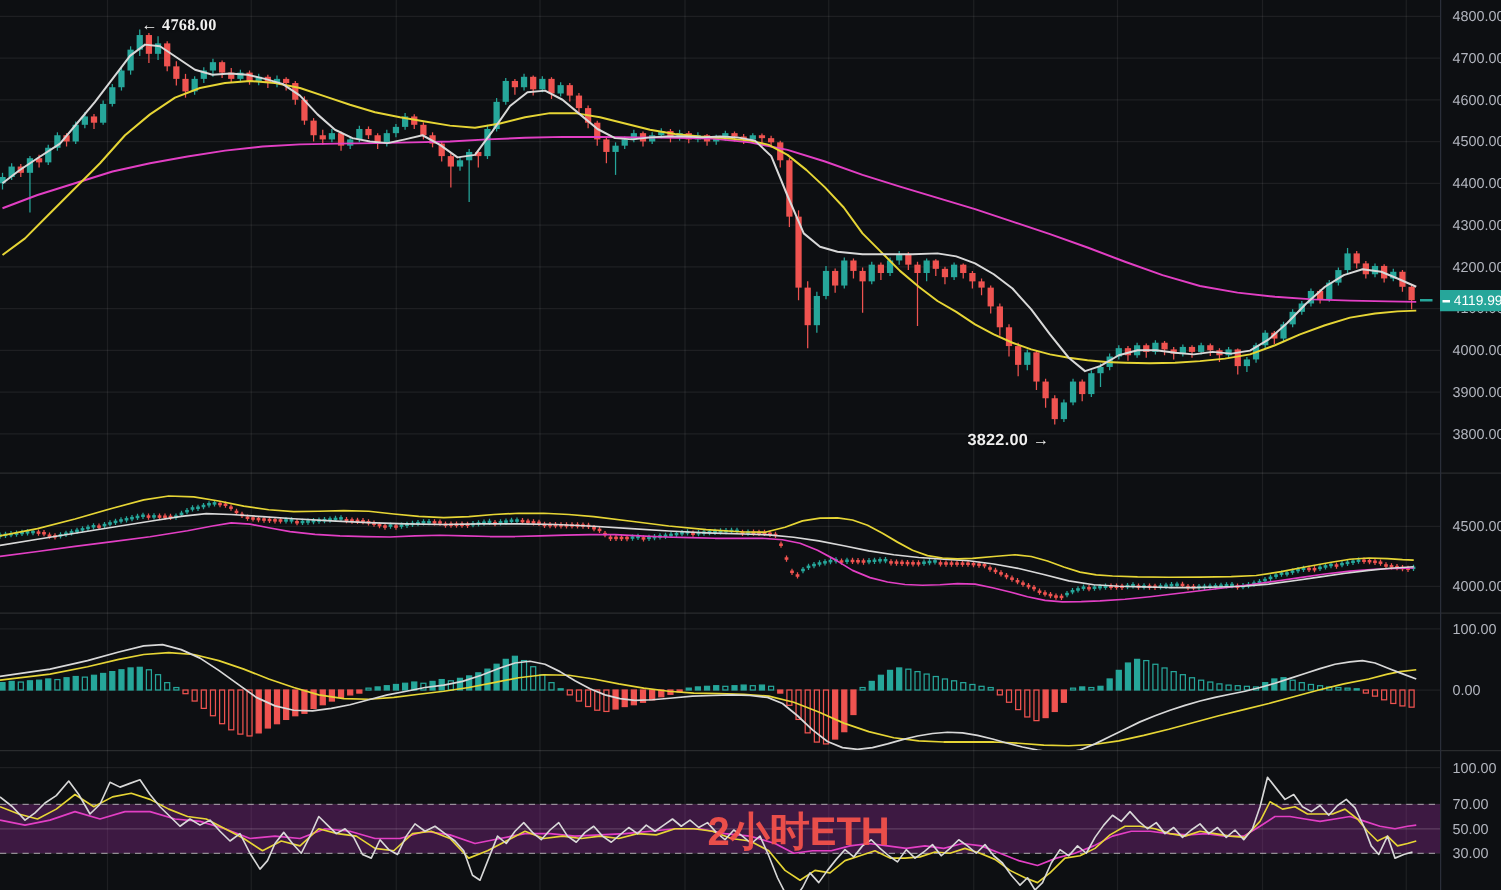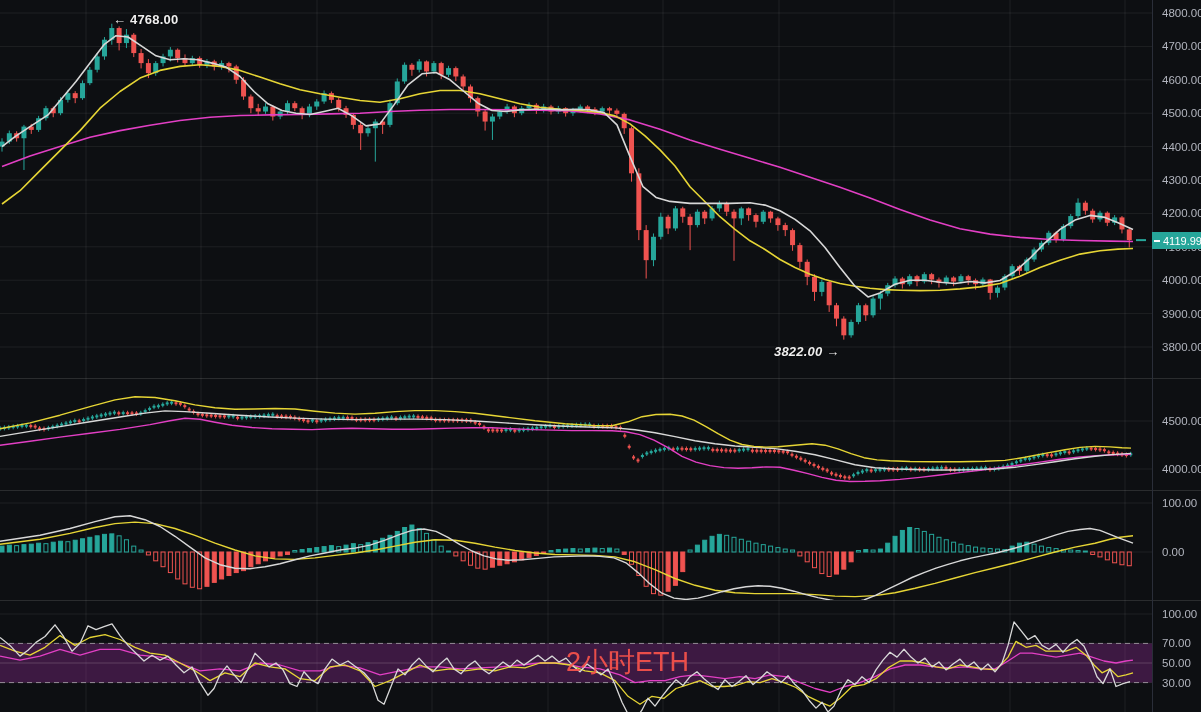--- a/index.html
+++ b/index.html
@@ -1,23 +1,23 @@
 <!DOCTYPE html>
 <html><head>
 <meta charset="utf-8">
 <style>
   html,body{margin:0;padding:0;background:#07080a;}
   .root{position:relative;width:1201px;height:712px;background:#0d0f12;overflow:hidden;
         font-family:"Liberation Sans",sans-serif;}
   #chart-svg{position:absolute;left:0;top:0;}
   .ann{position:absolute;color:#efefef;font-size:13px;font-weight:600;letter-spacing:.2px;
        text-shadow:0 0 2px #000;white-space:nowrap;}
-  #ann-high{left:113px;top:12px;}
-  #ann-low{left:774px;top:344px;font-style:italic;}
-  .watermark{position:absolute;left:566px;top:644px;font-size:27px;font-weight:400;
+  #ann-high{left:113px;top:12px;font-family:Liberation Serif, serif;}
+  #ann-low{left:774px;top:344px;}
+  .watermark{position:absolute;left:566px;top:644px;font-size:32px;font-weight:700;
        color:rgba(247,82,75,0.92);white-space:nowrap;text-align:center;}
   .badge{position:absolute;left:1152px;top:232px;width:49px;height:17px;background:#26a69a;
        color:#ffffff;font-size:11px;font-weight:400;display:flex;align-items:center;
        overflow:hidden;}
   .badge .tick{display:inline-block;width:6px;height:2px;background:#ffffff;margin:0 3px 0 2px;flex:0 0 auto;}
 </style>
 </head>
 <body>
 
 <div class="root">

